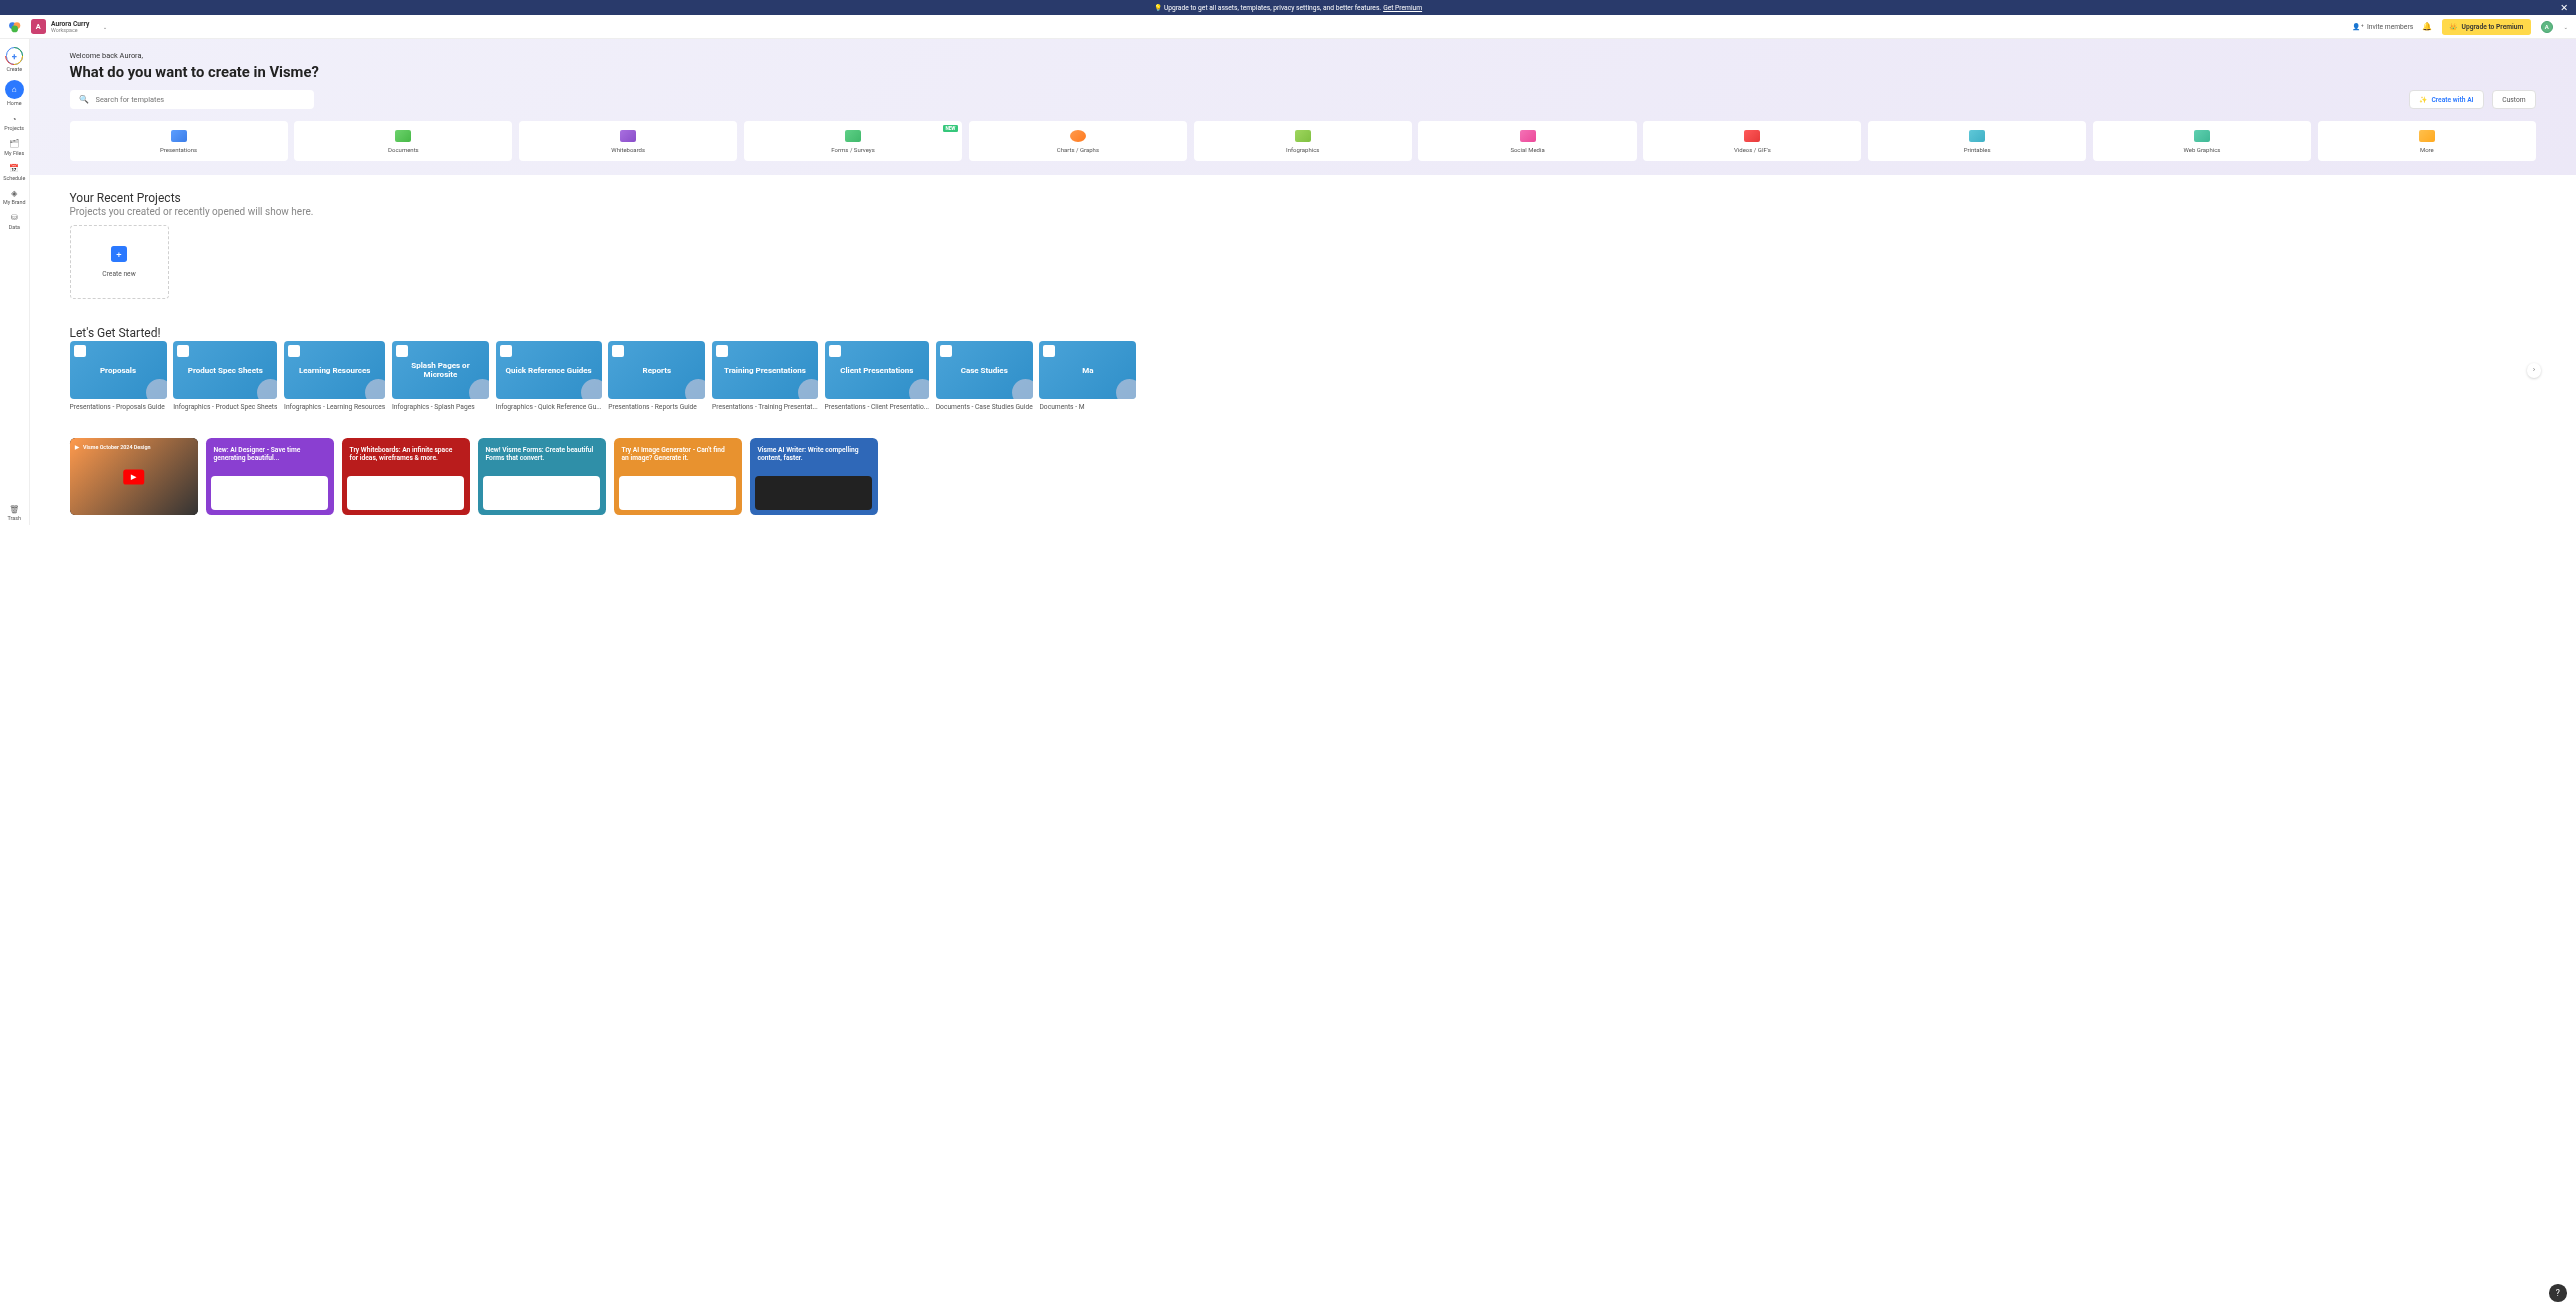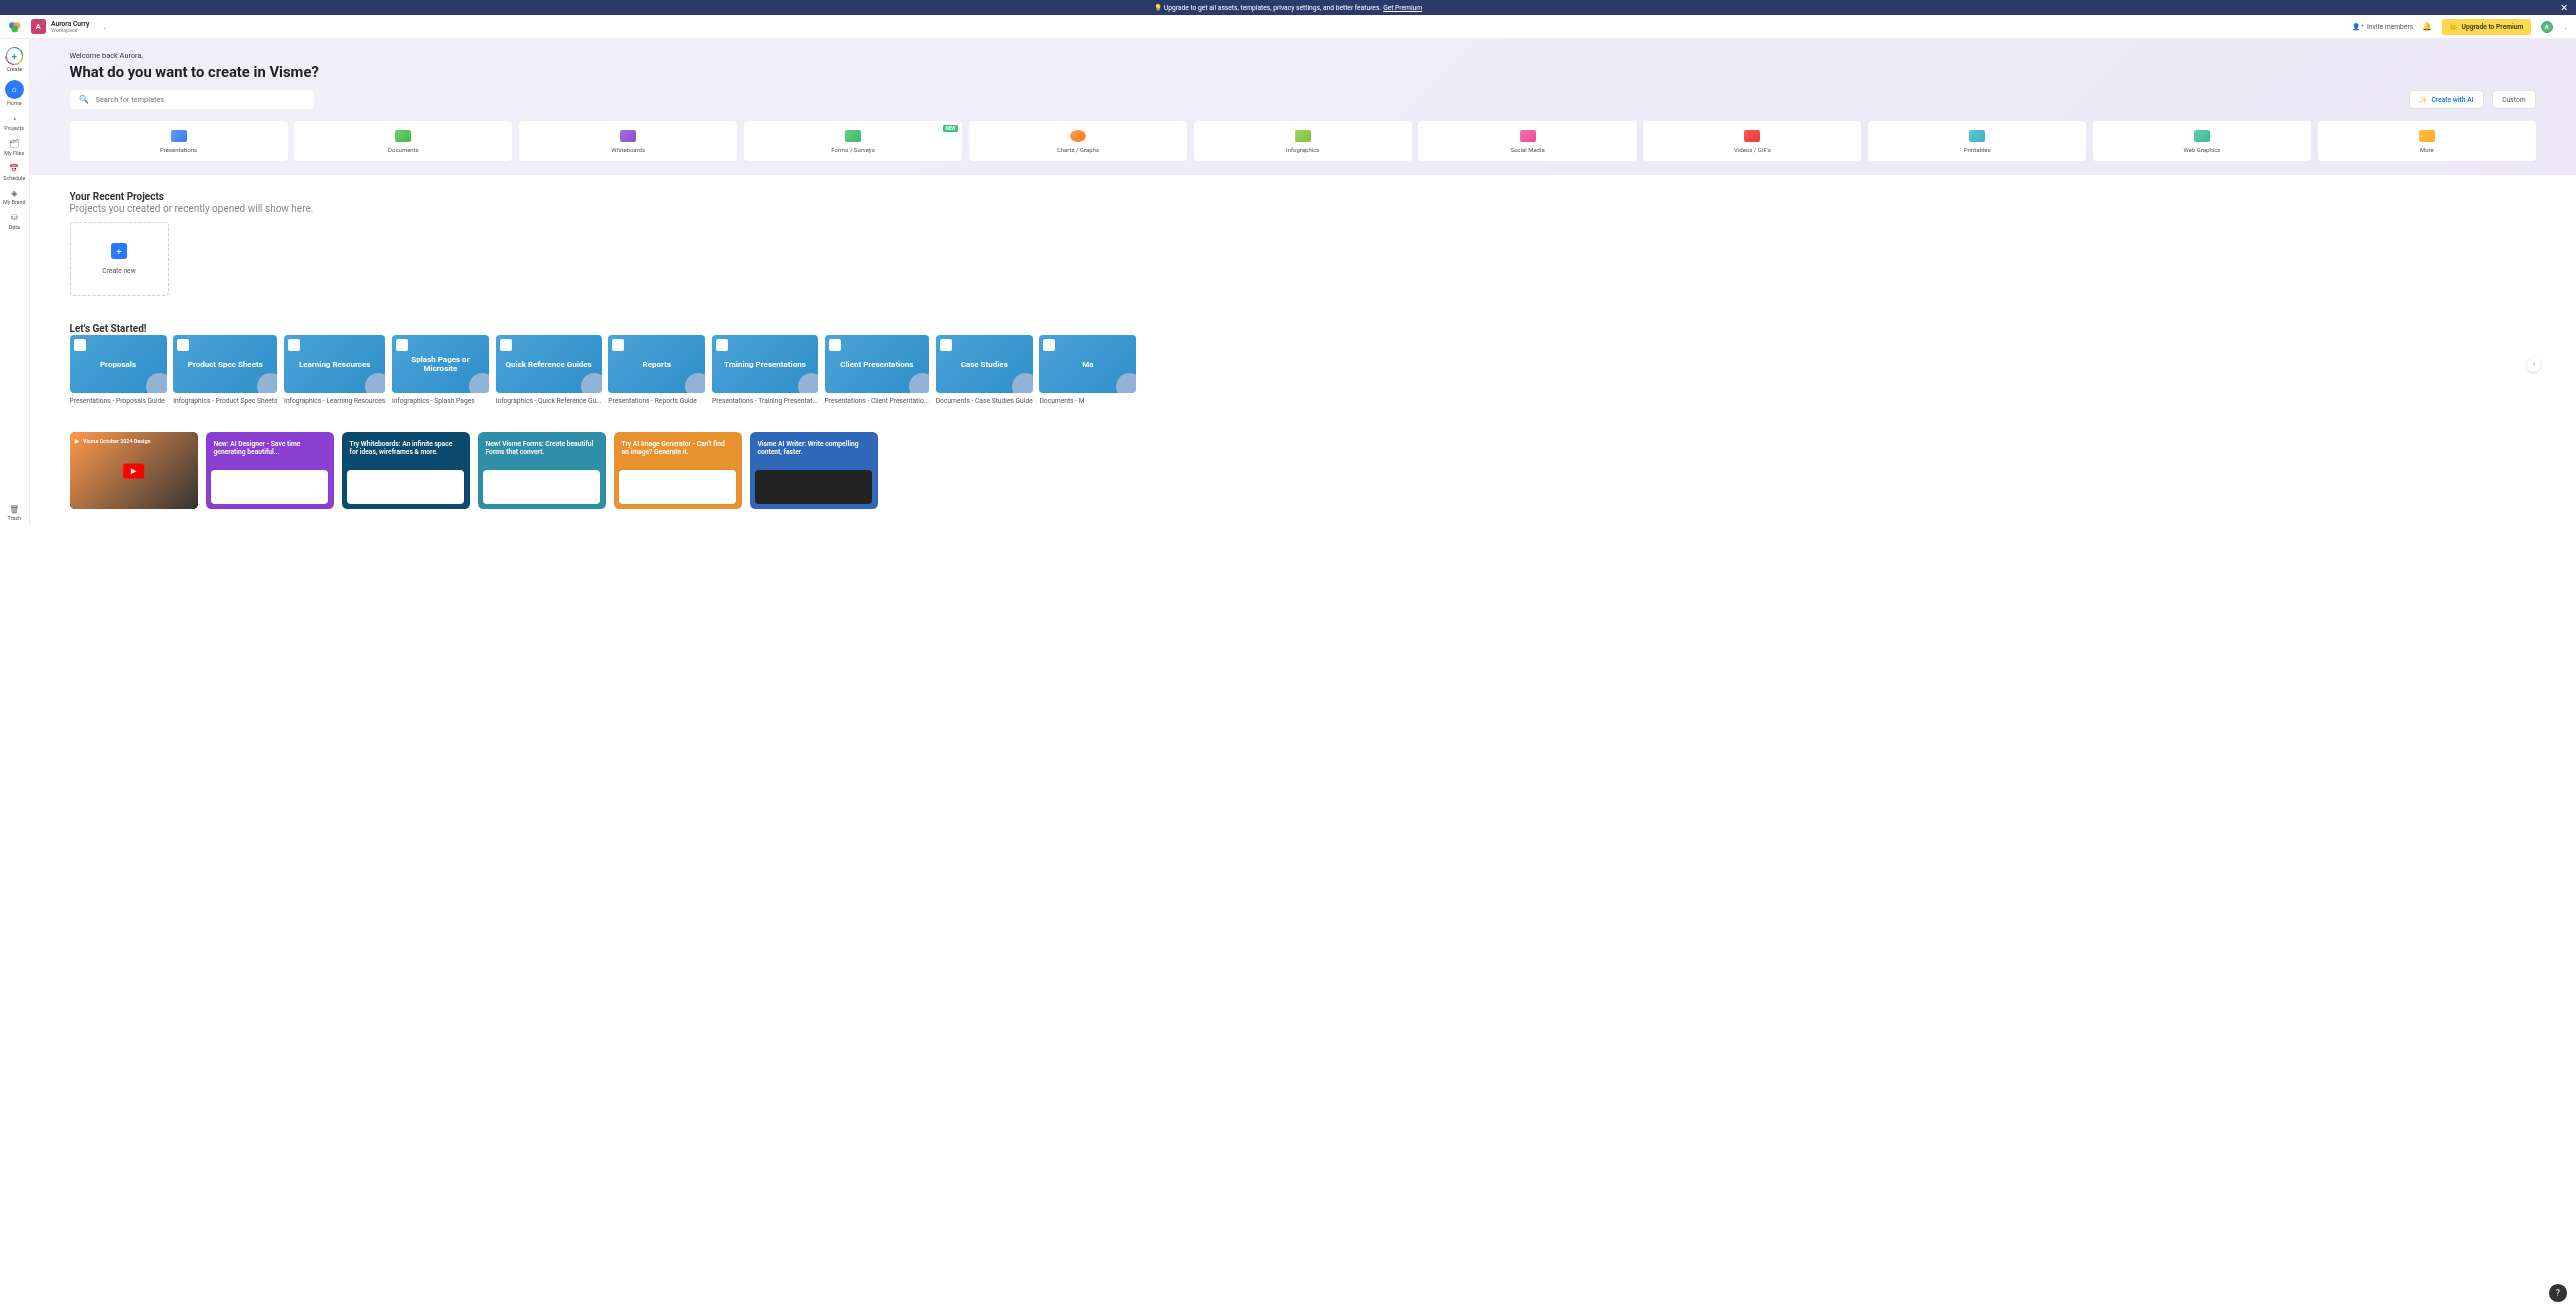--- a/index.html
+++ b/index.html
@@ -50,21 +50,21 @@
 .custom-btn { background: #fff; border: 0.7px solid #e0e0e0; border-radius: 4px; padding: 0 9.4px; height: 19px; font-size: 6.7px; color: #555; cursor: pointer; }
 
 .cat-row { display: flex; gap: 6.7px; margin-top: 12px; }
 .cat-card { flex: 1; background: #fff; border-radius: 4px; height: 40px; display: flex; flex-direction: column; align-items: center; justify-content: center; gap: 3.4px; cursor: pointer; position: relative; }
 .cat-card .badge { position: absolute; top: 4px; right: 4px; background: #36c77b; color: #fff; font-size: 4.7px; padding: 0.7px 2.7px; border-radius: 1.3px; font-weight: 700; }
 .cat-ico { width: 16px; height: 12px; border-radius: 2px; }
 .cat-label { font-size: 6px; color: #555; }
 
 
 .section { padding: 16px 40px 0; }
-.sec-title { font-size: 10px; font-weight: 700; margin-bottom: 1.3px; }
+.sec-title { font-size: 12px; font-weight: 400; margin-bottom: 1.3px; }
 .sec-sub { font-size: 10px; color: #888; margin-bottom: 8px; }
 .create-new-card { width: 99px; height: 74px; border: 0.7px dashed #d0d0d0; border-radius: 4px; display: flex; flex-direction: column; align-items: center; justify-content: center; gap: 8px; cursor: pointer; }
 .create-new-card .plus-sq { width: 16px; height: 16px; background: #2b79ff; border-radius: 2.7px; display: flex; align-items: center; justify-content: center; color: #fff; font-size: 9.4px; }
 .create-new-card span.lbl { font-size: 6.7px; color: #555; }
 
 .guides-row { display: flex; gap: 6.7px; position: relative; }
 .guide-card { flex: 0 0 97px; cursor: pointer; }
 .guide-thumb { width: 100%; height: 58px; border-radius: 4px; background: linear-gradient(135deg, #4aa3d8, #2f8fc9); position: relative; display: flex; align-items: center; justify-content: center; color: #fff; font-size: 8px; font-weight: 700; text-align: center; padding: 0 6.7px; overflow: hidden; }
 .guide-title { font-size: 6.7px; color: #555; margin-top: 4px; white-space: nowrap; overflow: hidden; text-overflow: ellipsis; }
 .guides-next { position: absolute; right: -5.4px; top: 21.5px; width: 14.8px; height: 14.8px; border-radius: 50%; background: #fff; box-shadow: 0 0.7px 2.7px rgba(0,0,0,.2); display: flex; align-items: center; justify-content: center; font-size: 6.7px; color: #555; cursor: pointer; }
@@ -294,21 +294,21 @@
       <div class="features-row">
         <div class="feature-card video">
           <div style="position:absolute;inset:0;background:linear-gradient(135deg,#ff9a4d,#333)"></div>
           <div style="position:absolute;top:5.4px;left:5.4px;right:5.4px;display:flex;align-items:center;gap:4px;font-size:5.4px;color:#fff">
             <span>▶</span>
             <span>Visme October 2024 Design</span>
           </div>
           <div style="position:absolute;top:50%;left:50%;transform:translate(-50%,-50%);width:21.5px;height:14.8px;background:#ff0000;border-radius:2.7px;display:flex;align-items:center;justify-content:center">▶</div>
         </div>
         <div class="feature-card" style="background:#8a3fd1"><span>New: AI Designer - Save time generating beautiful...</span><div class="feature-inner"></div></div>
-        <div class="feature-card" style="background:#0c4a6e"><span>Try Whiteboards: An infinite space for ideas, wireframes &amp; more.</span><div class="feature-inner"></div></div>
+        <div class="feature-card" style="background:#b91c1c"><span>Try Whiteboards: An infinite space for ideas, wireframes &amp; more.</span><div class="feature-inner"></div></div>
         <div class="feature-card" style="background:#2f8fa8"><span>New! Visme Forms: Create beautiful Forms that convert.</span><div class="feature-inner"></div></div>
         <div class="feature-card" style="background:#e8922f"><span>Try AI Image Generator - Can't find an image? Generate it.</span><div class="feature-inner"></div></div>
         <div class="feature-card" style="background:#2f68b8"><span>Visme AI Writer: Write compelling content, faster.</span><div class="feature-inner" style="background:#222"></div></div>
       </div>
     </div>
 
   </div>
 </div>
 
 <div class="help-fab">?</div>

